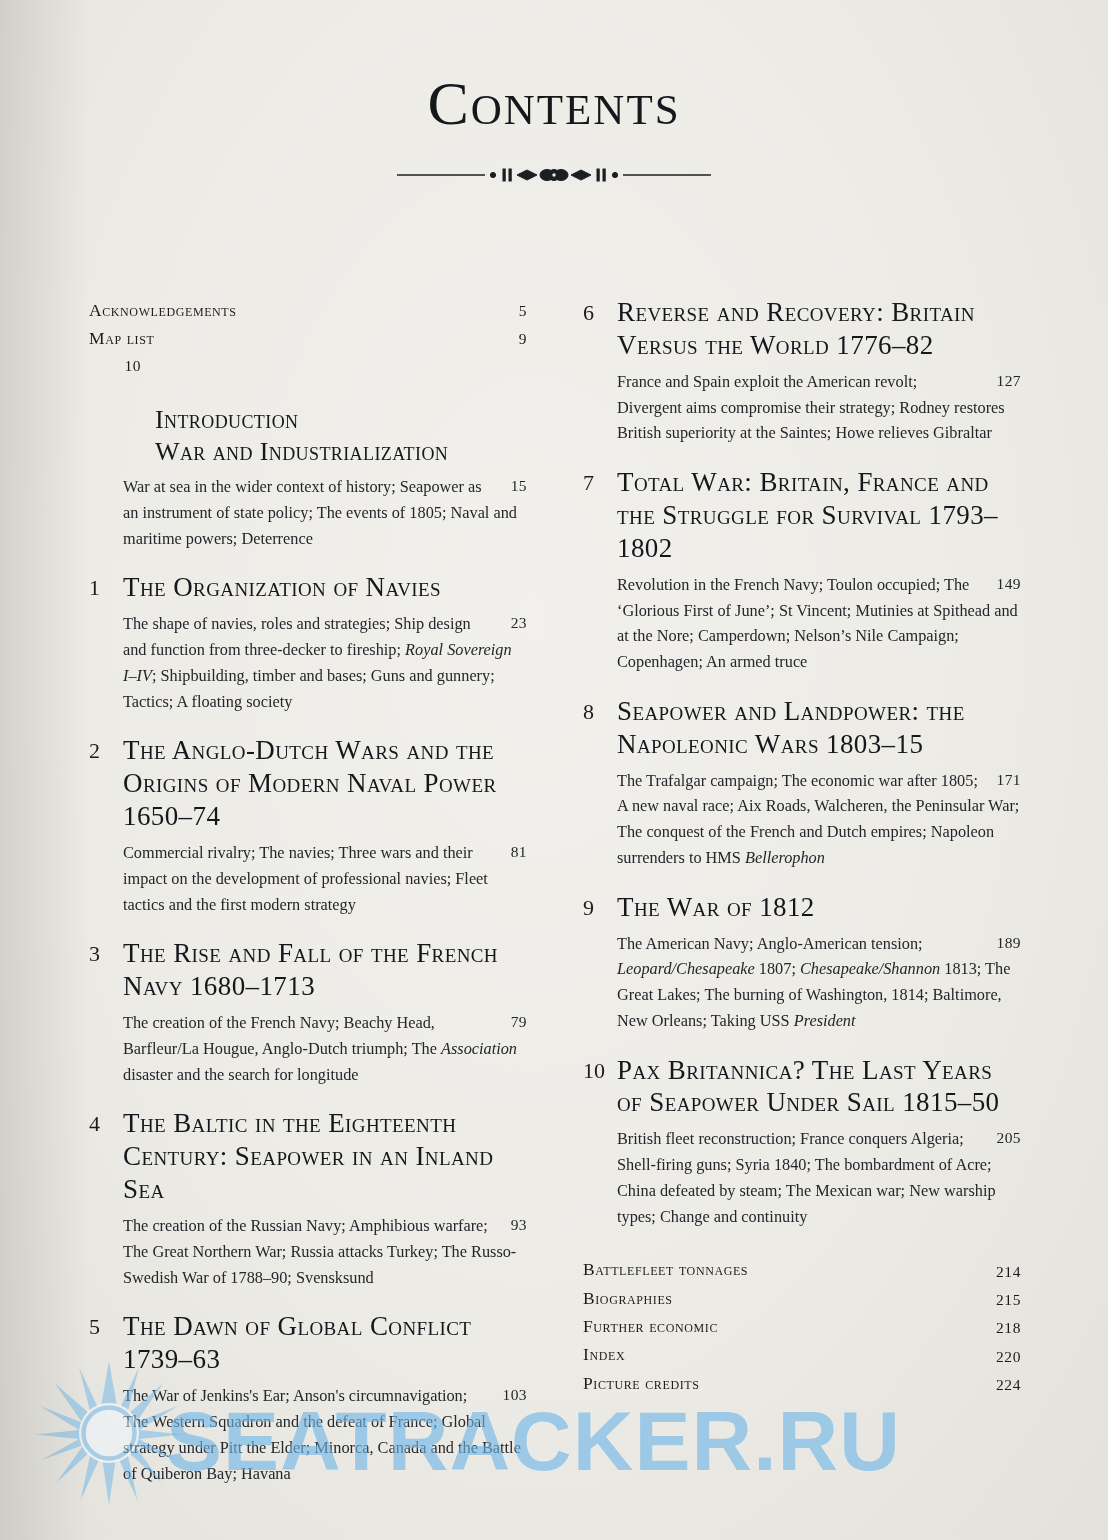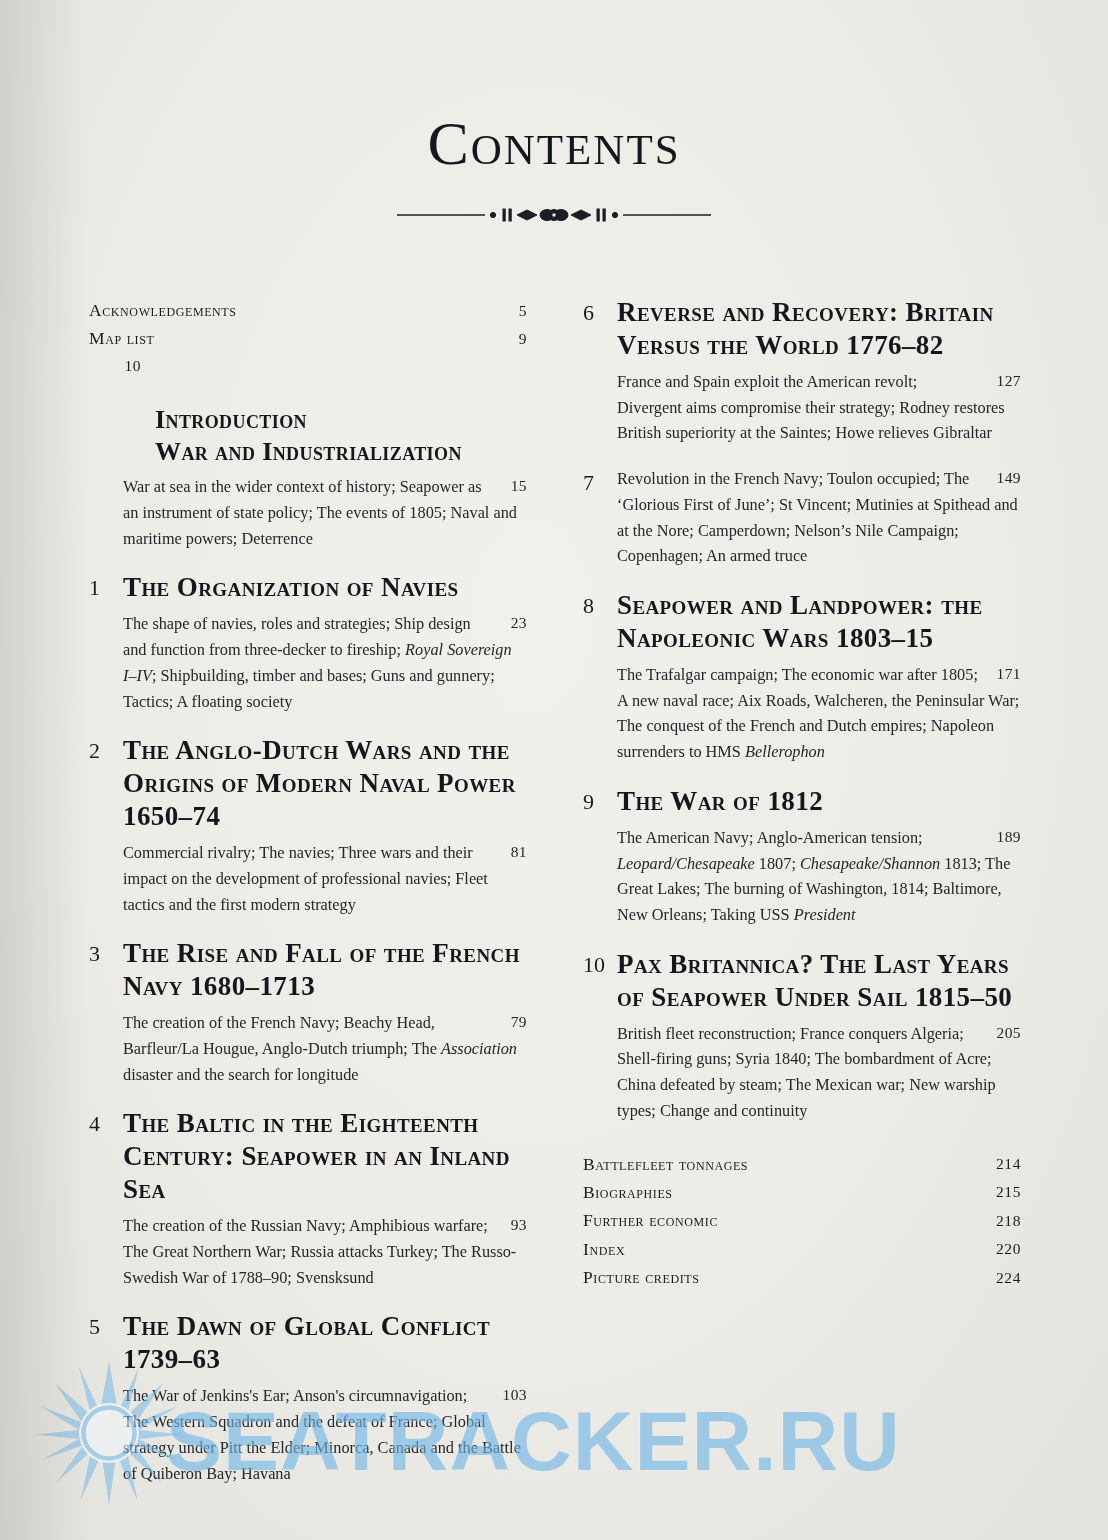--- a/index.html
+++ b/index.html
@@ -25,21 +25,21 @@
     position: absolute;
     left: 0; top: 0; bottom: 0;
     width: 90px;
     background: linear-gradient(to right, rgba(120,118,112,0.20), rgba(120,118,112,0.0));
     pointer-events: none;
   }
 
   
   .title-block {
     text-align: center;
-    padding-top: 112px;
+    padding-top: 72px;
   }
   .doc-title {
     font-size: 62px;
     letter-spacing: 2px;
     font-variant: small-caps;
     text-transform: capitalize;
     color: #14181c;
     font-weight: normal;
     line-height: 1;
   }
@@ -104,21 +104,21 @@
   .entry.no-num .num { visibility: hidden; }
   .entry .body { flex: 1 1 auto; }
 
   .ch-title {
     font-variant: small-caps;
     font-size: 27px;
     letter-spacing: 0.4px;
     line-height: 1.22;
     color: #14181c;
     margin: 0 0 7px 0;
-    font-weight: bold;
+    font-weight: normal;
   }
 
   .ch-desc {
     font-size: 16.3px;
     line-height: 1.58;
     color: #23262a;
     margin: 0;
     text-align: left;
   }
   .ch-desc i { font-style: italic; }
@@ -131,21 +131,21 @@
 
   .intro-entry .ch-title { font-size: 26px; margin-left: 32px; }
 
   
   .backmatter {
     margin-top: 26px;
     padding-left: 0;
   }
   .bm-row {
     display: flex;
-    align-items: center;
+    align-items: flex-end;
     font-variant: small-caps;
     font-size: 17.5px;
     letter-spacing: 0.6px;
     line-height: 1.62;
     color: #1b1b1b;
   }
   .bm-row .label { flex: 1 1 auto; }
   .bm-row .page-no {
     flex: 0 0 auto;
     width: 60px;
@@ -311,20 +311,21 @@
           <p class="ch-desc">
             <span class="pg">127</span>
             France and Spain exploit the American revolt; Divergent aims compromise their strategy; Rodney restores British superiority at the Saintes; Howe relieves Gibraltar
           </p>
         </div>
       </div>
 
       <div class="entry">
         <div class="num">7</div>
         <div class="body">
+          <div class="ch-title">Total War: Britain, France and the Struggle for Survival 1793–1802</div>
           <p class="ch-desc">
             <span class="pg">149</span>
             Revolution in the French Navy; Toulon occupied; The ‘Glorious First of June’; St Vincent; Mutinies at Spithead and at the Nore; Camperdown; Nelson’s Nile Campaign; Copenhagen; An armed truce
           </p>
         </div>
       </div>
 
       <div class="entry">
         <div class="num">8</div>
         <div class="body">

